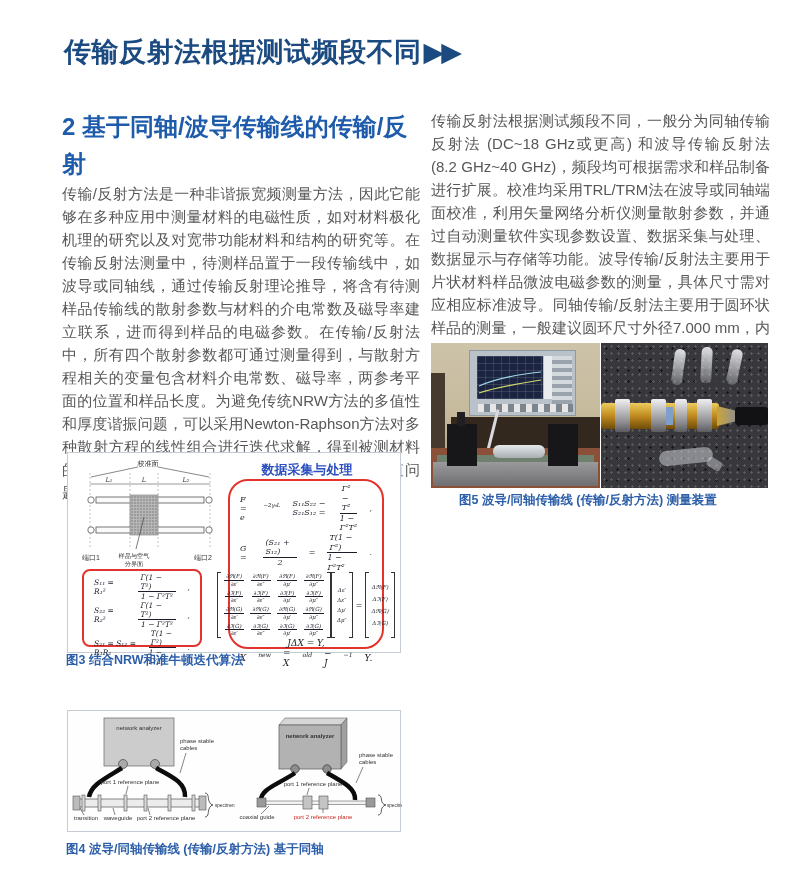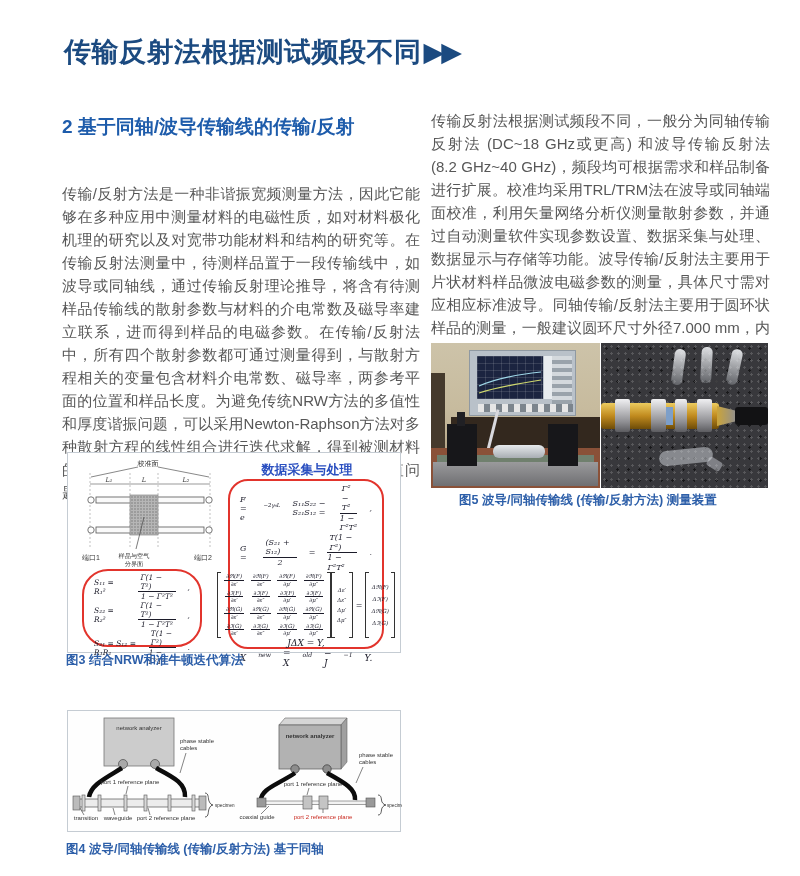--- a/index.html
+++ b/index.html
@@ -11,21 +11,21 @@
   .abs{position:absolute;}
 
   
   .doc-title{
     left:64px;top:34px;width:700px;
     font-size:27px;font-weight:bold;color:#1b4a80;letter-spacing:0.5px;
   }
   .doc-title .arrows{letter-spacing:-3px;margin-left:2px;}
   .section-heading{
     left:62px;top:108px;width:362px;
-    font-size:19px;font-weight:bold;color:#1e5cab;line-height:37px;
+    font-size:24px;font-weight:bold;color:#1e5cab;line-height:37px;
   }
   .body-par{
     font-size:15px;line-height:23px;color:#575757;
     text-align:justify;text-justify:inter-ideograph;
   }
   .p-left{left:62px;top:182px;width:358px;}
   .p-right{left:431px;top:109px;width:339px;}
   .fig-caption{
     font-size:12.5px;font-weight:bold;color:#2d5fa9;
   }
@@ -36,21 +36,21 @@
     background:#ffffff;border:1px solid #c5ccd3;box-sizing:border-box;
   }
   .fig3-title{
     left:162px;top:8px;width:154px;text-align:center;
     font-size:13px;font-weight:bold;color:#2a4fc0;
   }
   .redbox{
     border:2px solid #e2342c;box-sizing:border-box;
     display:flex;flex-direction:column;justify-content:space-evenly;align-items:center;
   }
-  .redbox-left{left:14px;top:116px;width:120px;height:78px;border-radius:26px;padding:2px 4px;}
+  .redbox-left{left:14px;top:116px;width:120px;height:78px;border-radius:8px;padding:2px 4px;}
   .redbox-right{left:160px;top:26px;width:156px;height:170px;border-radius:20px;padding:3px 4px;}
   .formula{
     display:flex;align-items:center;justify-content:center;
     font-family:"DejaVu Serif","Liberation Serif",serif;font-style:italic;
     font-size:8px;color:#1c1c2a;
   }
   .formula>span{margin:0 6px;}
   .sform{font-size:7.5px;}
   .frac{display:inline-flex;flex-direction:column;align-items:center;vertical-align:middle;margin:0 1px;}
   .frac .num{display:block;border-bottom:1px solid currentColor;padding:0 2px;line-height:1.2;}

